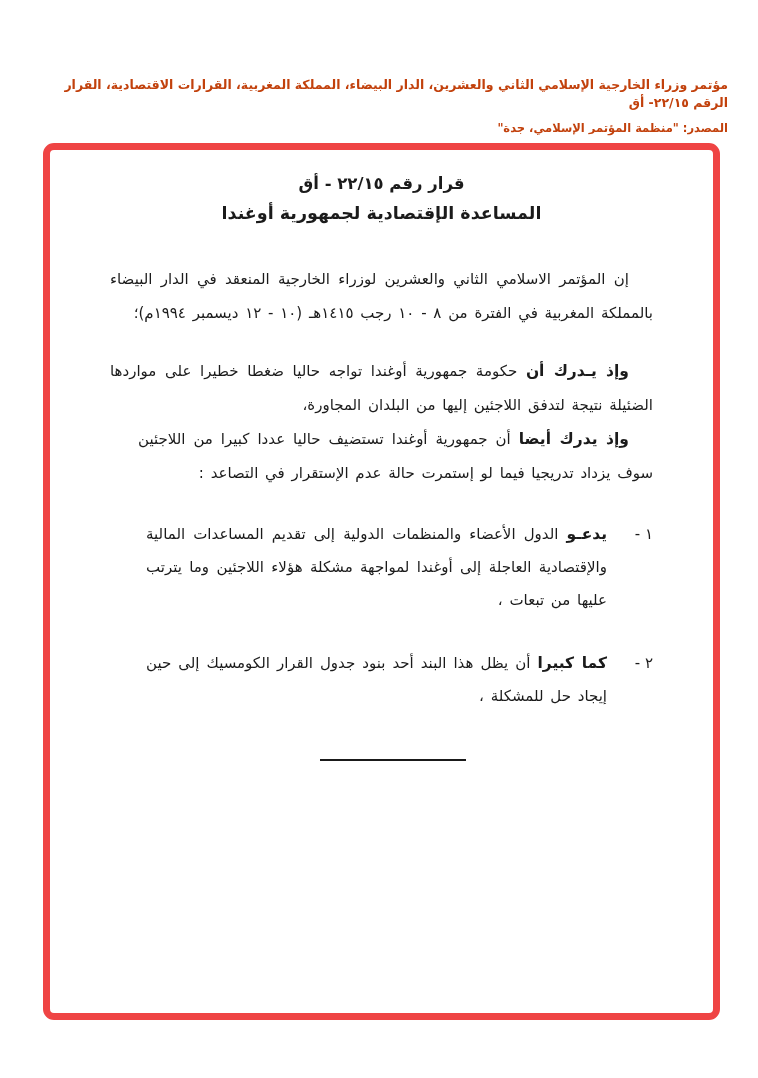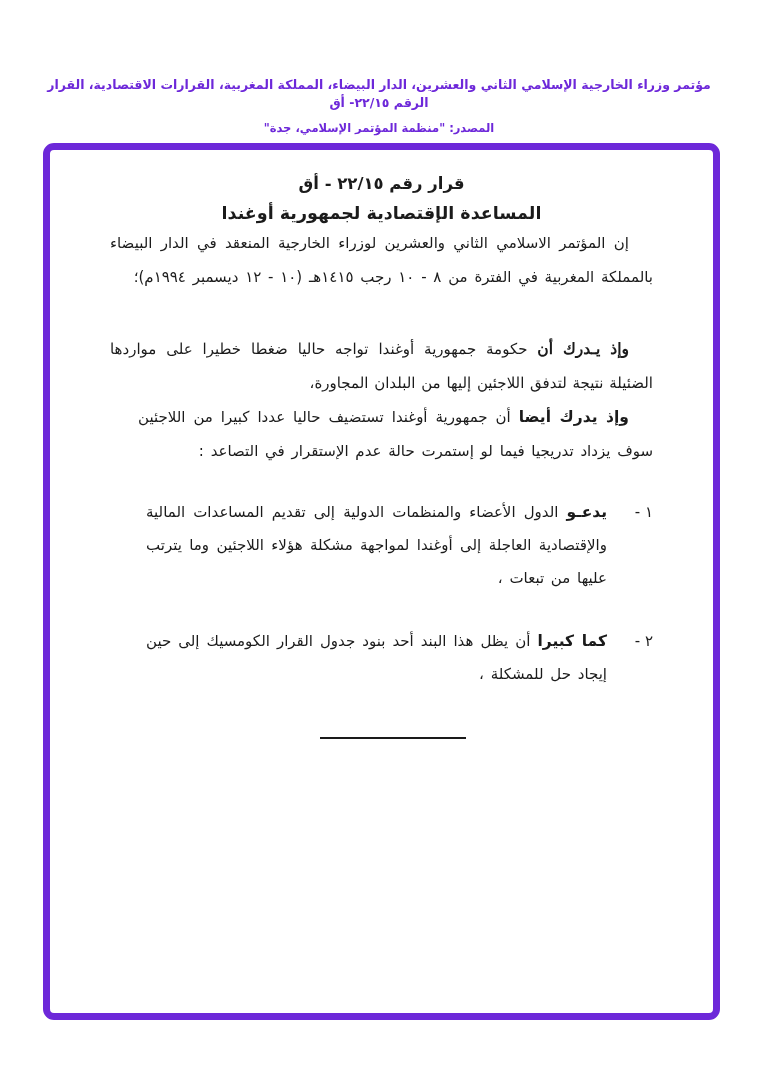--- a/index.html
+++ b/index.html
@@ -12,61 +12,61 @@
     color: #1b1b1b;
     direction: rtl;
     overflow: hidden;
   }
 
   .top-header {
     position: absolute;
     top: 76px;
     left: 30px;
     right: 30px;
-    text-align: center;
+    text-align: right;
     font-weight: bold;
-    color: #6d28d9;
+    color: #c2410c;
   }
   .top-header .line1 {
     font-size: 12.5px;
     line-height: 18px;
     letter-spacing: 0px;
   }
   .top-header .line2 {
     margin-top: 8px;
     font-size: 11.5px;
     line-height: 16px;
   }
 
   .doc-frame {
     position: absolute;
     top: 143px;
     left: 43px;
     width: 677px;
     height: 877px;
-    border: 7px solid #6d28d9;
+    border: 7px solid #ef4444;
     border-radius: 11px;
     background: #ffffff;
     padding: 22px 60px 8px 60px;
   }
 
   .title-block { text-align: center; font-weight: bold; }
   .title1 { font-size: 16.5px; line-height: 24px; }
   .title2 { font-size: 15.5px; line-height: 24px; margin-top: 14px; }
   .title3 { font-size: 17.5px; line-height: 26px; margin-top: 4px; letter-spacing: 0.5px; }
 
   .para {
     font-size: 15px;
     line-height: 34px;
     text-align: justify;
     word-spacing: 2px;
   }
   .para .lead { font-weight: bold; font-size: 15.5px; }
-  .p1 { text-indent: 24px; }
-  .p2 { margin-top: 38px; text-indent: 24px; font-family: Liberation Serif, serif; }
+  .p1 { margin-top: 36px; text-indent: 24px; }
+  .p2 { margin-top: 24px; text-indent: 24px; }
   .p3 { margin-top: 0px;  text-indent: 24px; margin-left: 28px; }
 
   .op-item {
     display: flex;
     margin-top: 28px;
     font-size: 15px;
     line-height: 33px;
   }
   .op-item + .op-item { margin-top: 30px; }
   .item-num {

